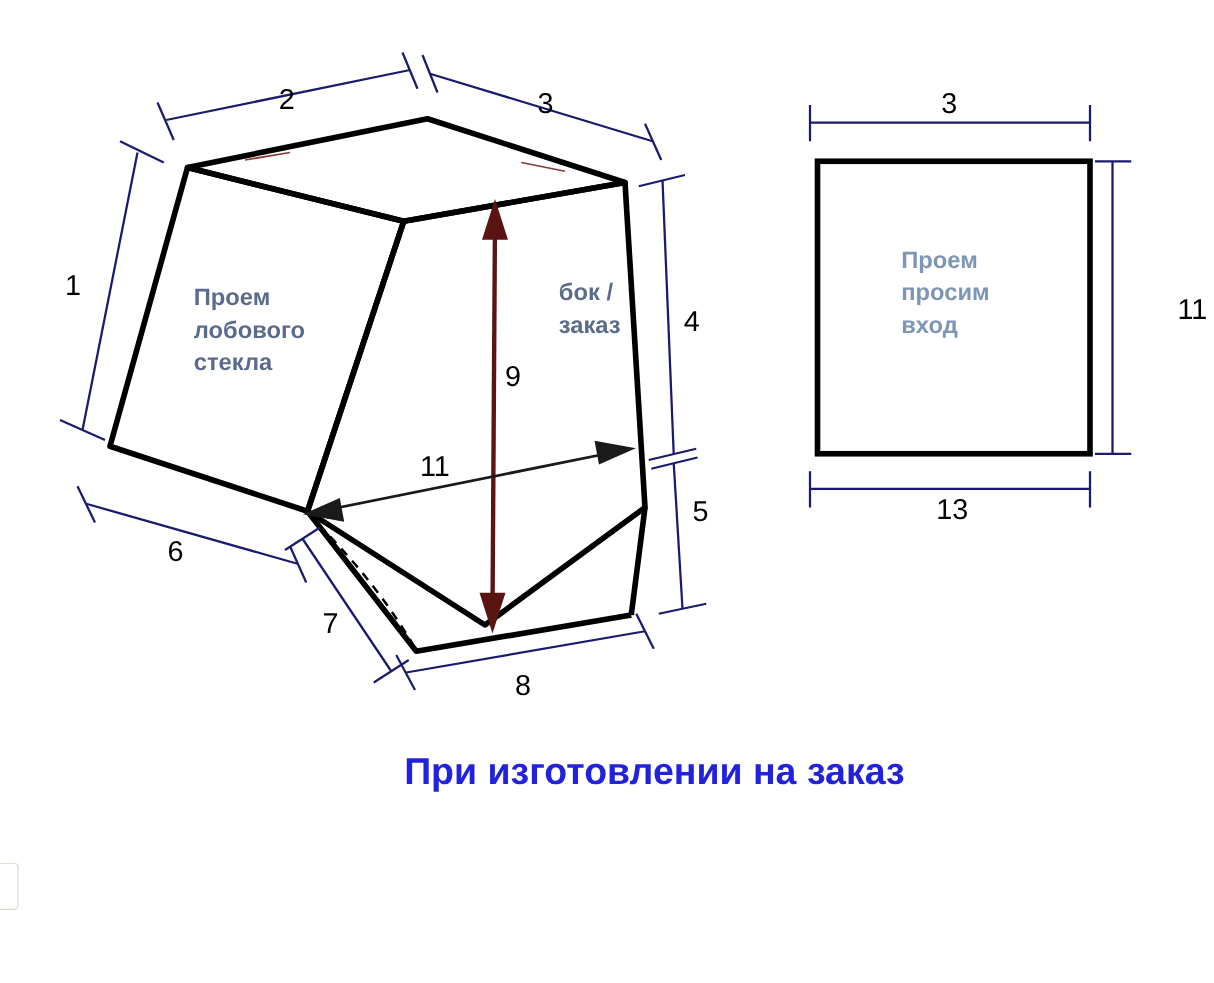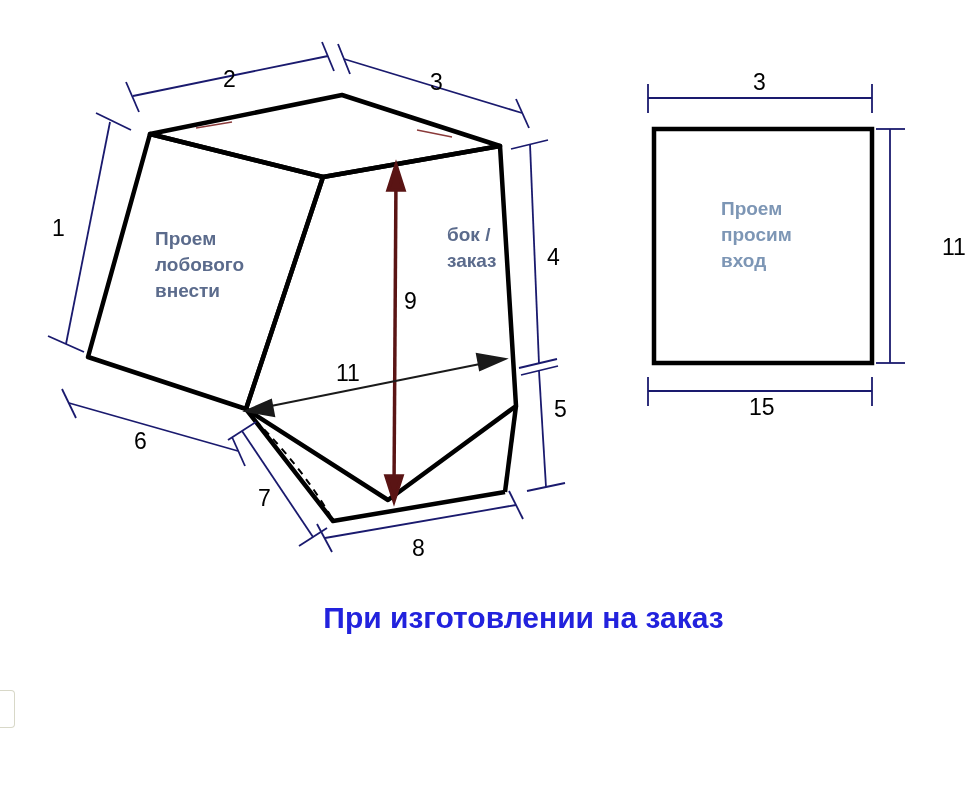--- a/index.html
+++ b/index.html
@@ -163,26 +163,26 @@
   <div class="dim-label" style="left:430px; top:69px;">3</div>
   <div class="dim-label" style="left:547px; top:244px;">4</div>
   <div class="dim-label" style="left:554px; top:396px;">5</div>
   <div class="dim-label" style="left:134px; top:428px;">6</div>
   <div class="dim-label" style="left:258px; top:485px;">7</div>
   <div class="dim-label" style="left:412px; top:535px;">8</div>
   <div class="dim-label" style="left:404px; top:288px;">9</div>
   <div class="dim-label" style="left:336px; top:360px;">11</div>
   <div class="dim-label" style="left:753px; top:69px;">3</div>
   <div class="dim-label" style="left:942px; top:234px;">11</div>
-  <div class="dim-label" style="left:749px; top:394px;">15</div>
+  <div class="dim-label" style="left:749px; top:394px;">13</div>
 
   <div class="area-label" style="left:155px; top:226px;">
     <div>Проем</div>
     <div>лобового</div>
-    <div>внести</div>
+    <div>стекла</div>
   </div>
 
   <div class="area-label" style="left:447px; top:222px;">
     <div>бок /</div>
     <div>заказ</div>
   </div>
 
   <div class="area-label blueish" style="left:721px; top:196px;">
     <div>Проем</div>
     <div>просим</div>

